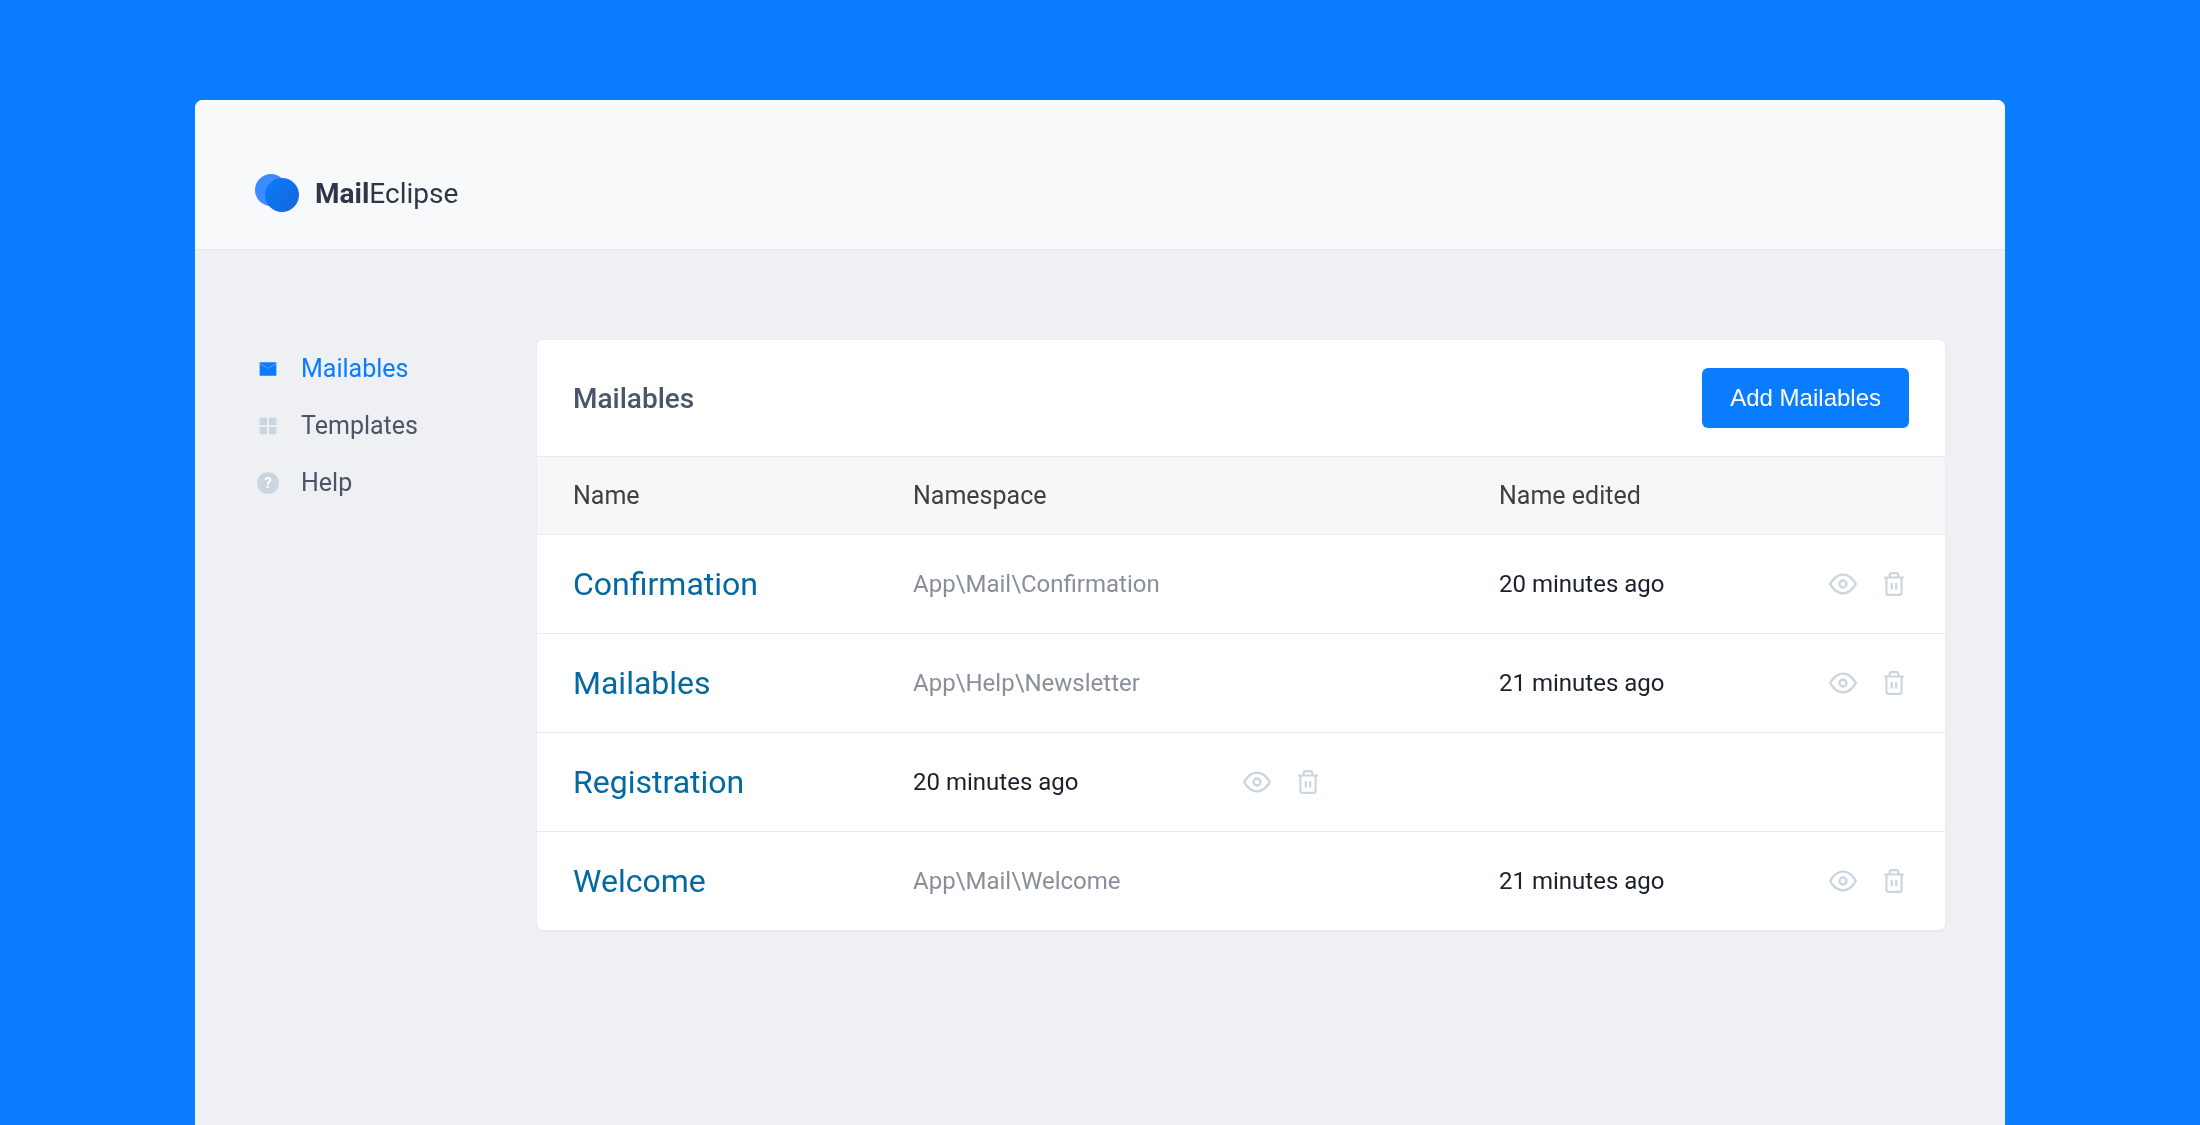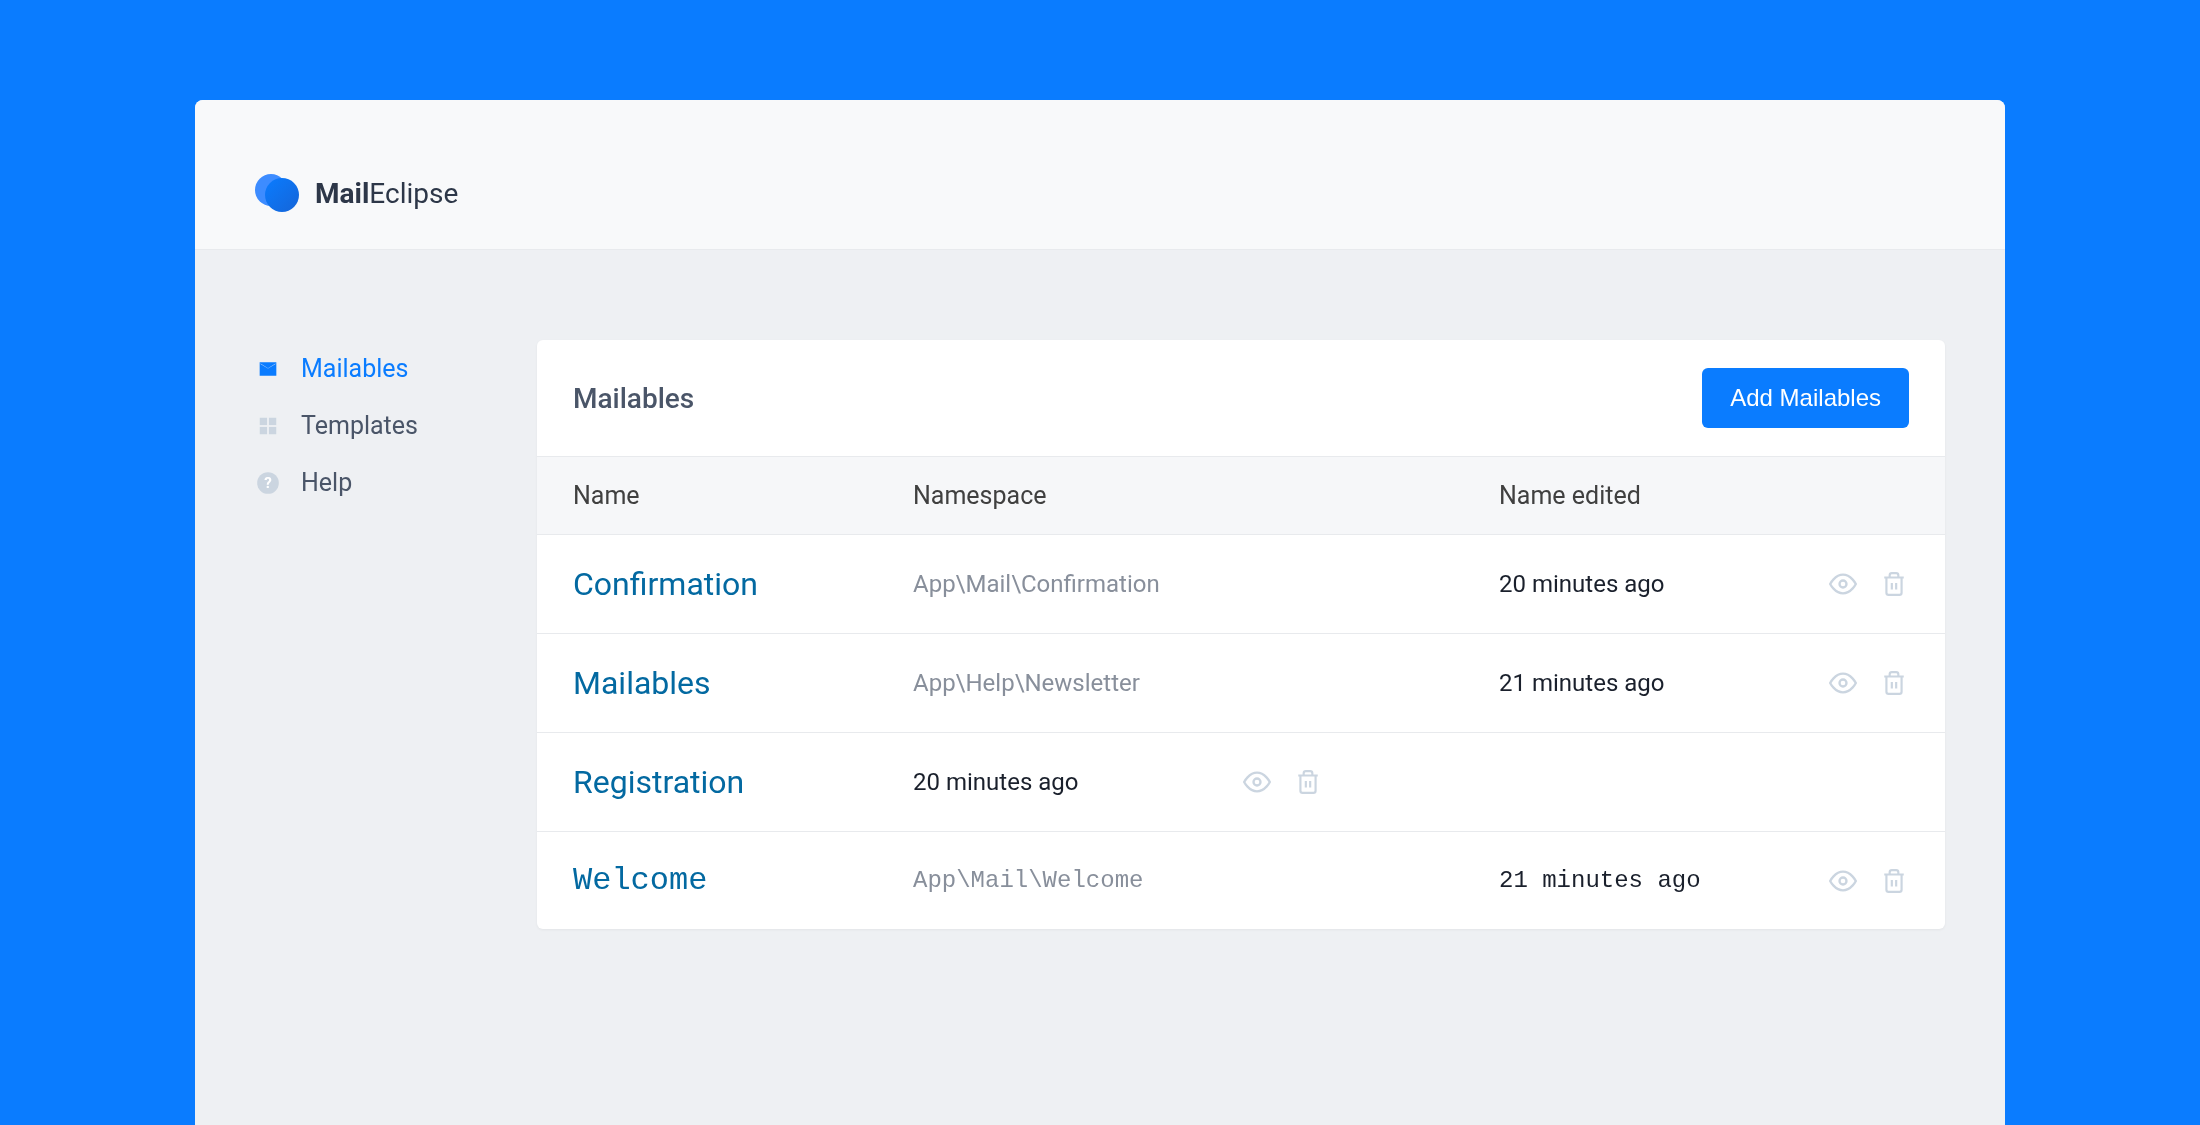--- a/index.html
+++ b/index.html
@@ -140,21 +140,20 @@
     .col-edited { width: 280px; }
     .col-actions { width: 130px; }
     .table-row {
       display: flex;
       align-items: center;
       padding: 30px 36px;
       border-bottom: 1px solid #e8eaed;
     }
     .table-row:last-child {
       border-bottom: none;
-      font-family: Liberation Mono, monospace;
     }
     .cell-name {
       width: 340px;
       font-size: 32px;
       color: #0369a1;
       font-weight: 400;
     }
     .cell-namespace {
       flex: 1;
       font-size: 24px;

